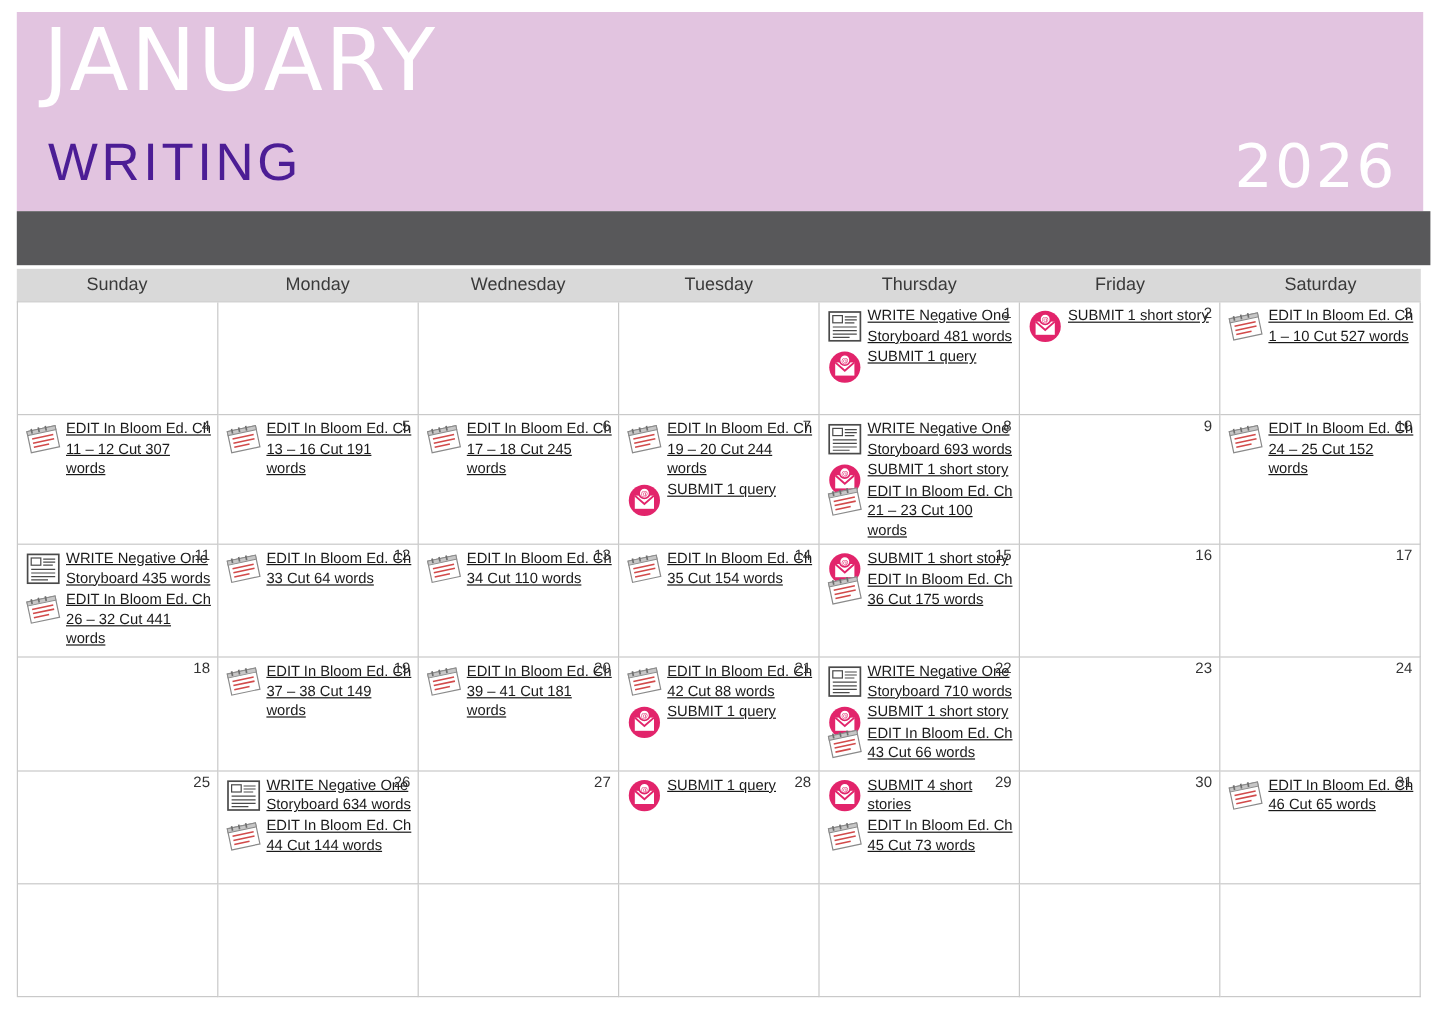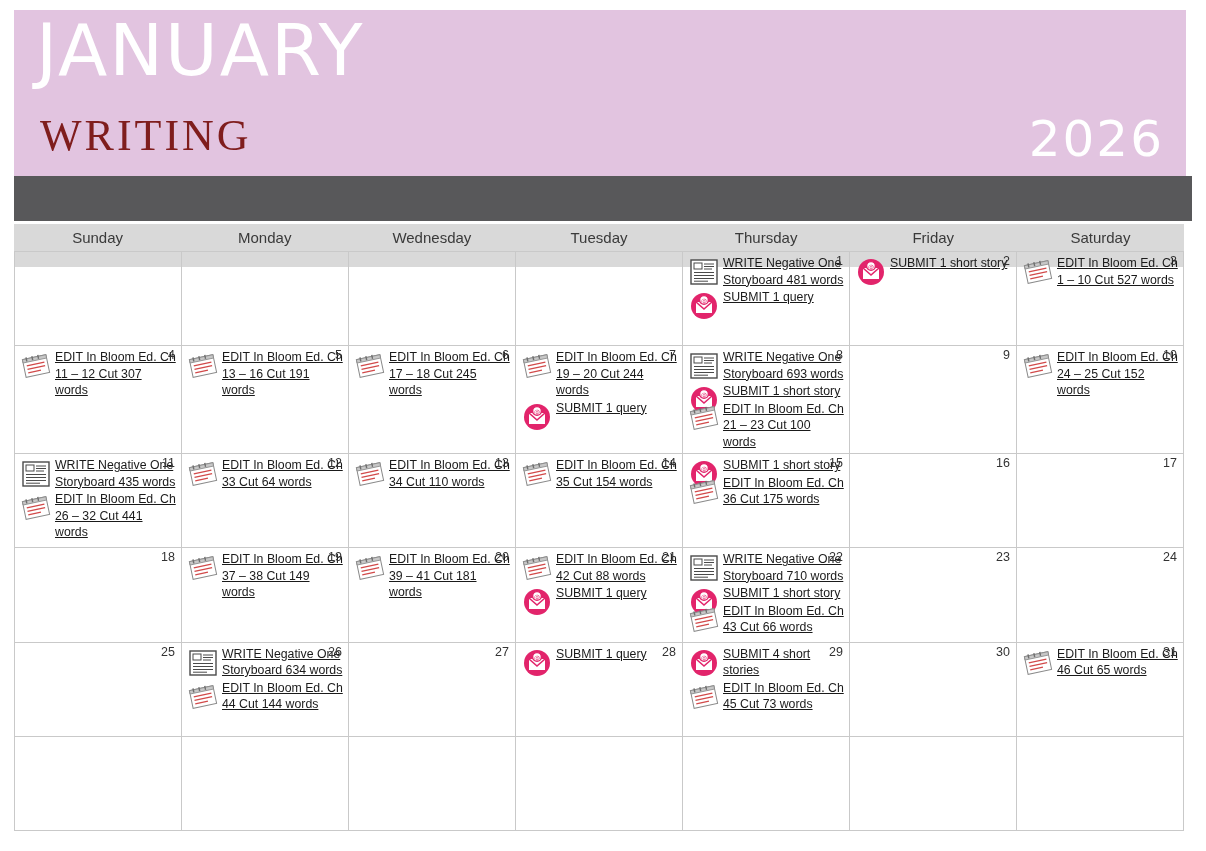--- a/index.html
+++ b/index.html
@@ -32,24 +32,24 @@
     font-size: 72px;
     letter-spacing: 2px;
     color: #ffffff;
     font-weight: normal;
     line-height: 1.0;
   }
   .sub-title {
     position: absolute;
     left: 26px;
     top: 104px;
-    font-family: Liberation Serif, serif;
+    font-family: Liberation Sans, sans-serif;
     font-size: 44px;
     letter-spacing: 3px;
-    color: #7f1d1d;
+    color: #4c1d95;
     line-height: 1.0;
   }
   .year-title {
     position: absolute;
     right: 22px;
     bottom: 12px;
     font-family: "DejaVu Sans", sans-serif;
     font-size: 50px;
     letter-spacing: 2px;
     color: #ffffff;
@@ -63,21 +63,21 @@
     width: 1178px;
     height: 45px;
     background: #58585a;
   }
   
   .daynames {
     position: absolute;
     left: 14px;
     top: 224px;
     width: 1170px;
-    height: 43px;
+    height: 27px;
     background: #d9d9d9;
     display: flex;
   }
   .daynames div {
     flex: 1 1 0;
     text-align: center;
     font-size: 15px;
     color: #3a3a3a;
     line-height: 27px;
   }

